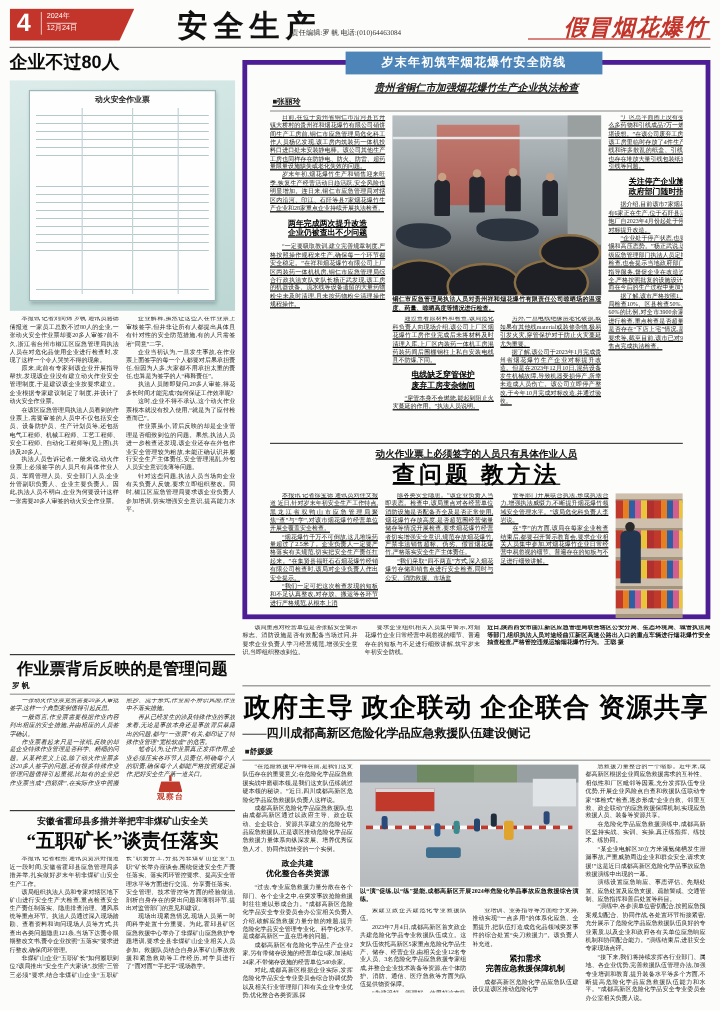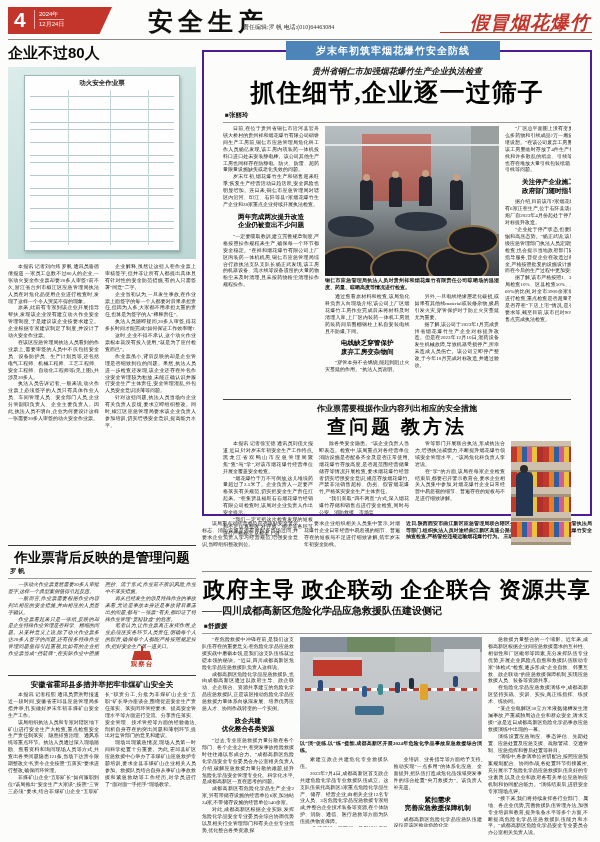--- a/index.html
+++ b/index.html
@@ -36,21 +36,21 @@
   .l-h2{font-weight:bold;font-size:13.5px;text-align:center;line-height:16px;color:#0a0a0a;font-family:"Liberation Serif",serif;}
   .obsbody{font-style:italic;}
   .stamp{position:absolute;right:34px;bottom:1px;width:40px;text-align:center;}
   .stamp .pod{margin:0 auto;width:20px;height:9px;background:#c0392b;clip-path:polygon(12% 0,88% 0,100% 100%,0 100%);}
   .stamp .mic{margin:0 auto;width:2px;height:5px;background:#c0392b;}
   .stamp .lbl{font-size:6.5px;font-weight:bold;color:#c0392b;letter-spacing:1px;}
   .kicker-s{font-weight:bold;font-size:7.5px;text-align:center;color:#111;margin:2px 0;}
   .l-h3{font-weight:bold;font-size:16px;text-align:center;line-height:19px;color:#0a0a0a;margin-bottom:3px;}
   
   .rightcol{position:absolute;left:202px;top:40px;width:390px;bottom:6px;}
-  .mainbox{position:relative;border:2px solid #4c1d95;height:466px;padding:4px 19px;margin-top:10px;box-sizing:border-box;}
+  .mainbox{position:relative;border:4px solid #4c1d95;height:466px;padding:4px 19px;margin-top:10px;box-sizing:border-box;text-decoration:underline;}
   .banner{position:absolute;top:-11px;left:82px;width:214px;height:19px;background:#4d85b8;color:#fff;font-family:"Liberation Sans",sans-serif;font-weight:bold;font-size:10px;text-align:center;line-height:19px;letter-spacing:1px;}
   .m-kicker{font-style:italic;font-size:8.5px;text-align:center;color:#222;margin-top:10px;font-weight:bold;}
   .m-h1{font-size:25px;font-weight:bold;text-align:center;line-height:28px;color:#050505;margin:1px 0 3px;letter-spacing:1px;}
   .m-grid{display:grid;grid-template-columns:96px 174px 100px;gap:6px;height:268px;overflow:hidden;}
   .photo{position:relative;overflow:hidden;}
   .caption{font-size:5px;line-height:6.5px;text-align:justify;font-weight:bold;color:#111;margin-top:2px;}
   .subcols{display:flex;gap:5px;margin-top:3px;}
   .subcols>div{flex:1;overflow:hidden;}
   .m-div{border-top:1px solid #444;margin:5px 0 3px;}
   .m-h2{font-size:19px;font-weight:bold;text-align:center;line-height:22px;letter-spacing:3px;color:#050505;margin:1px 0 3px;}
@@ -145,36 +145,36 @@
         <div class="mic"></div>
         <div class="pod"></div>
         <div class="lbl">观察台</div>
       </div>
     </div>
 
     <div class="artdiv"></div>
 
     <div>
       <div class="kicker-s">安徽省霍邱县多措并举把牢非煤矿山安全关</div>
+      <div class="l-h3">“五职矿长”谈责任落实</div>
       <div class="t5 cols2" style="height:122px">
           <p>本报讯 记者程熙 通讯员贾洪野报道  近一段时间,安徽省霍邱县应急管理局多措并举,扎实做好岁末年初非煤矿山安全生产工作。</p>
           <p>该局组织执法人员和专家对辖区地下矿山进行安全生产大检查,重点检查安全生产责任制落实、隐患排查治理、通风系统等重点环节。执法人员通过深入现场踏勘、查看资料和询问现场人员等方式,共查出各类问题隐患121条,当场下达责令限期整改文书,责令企业按照“五落实”要求进行整改,确保闭环管理。</p>
           <p>非煤矿山企业“五职矿长”如何履职到位?该局推出“安全生产大家谈”,按照“三管三必须”要求,结合非煤矿山企业“五职矿长”职责分工,分批为非煤矿山企业“五职”矿长举办座谈会,围绕促进安全生产责任落实、落实闭环管控要求、提高安全管理水平等方面进行交流、分享责任落实、安全管理、技术管控等方面的经验做法,剖析自身存在的突出问题和薄弱环节,提出对监管部门的意见和建议。</p>
           <p>现场出现紧急情况,现场人员第一时间科学处置十分重要。为此,霍邱县矿区应急救援中心举办了非煤矿山应急救护专题培训,要求全县非煤矿山企业相关人员参加。救援队员结合自身从事矿山事故救援和紧急救助等工作经历,对学员进行了“面对面”“手把手”现场教学。</p>
         </div>
     </div>
   </div>
 
   <div class="rightcol">
 
     <div class="mainbox">
       <div class="banner">岁末年初筑牢烟花爆竹安全防线</div>
 
       <div class="m-kicker">贵州省铜仁市加强烟花爆竹生产企业执法检查</div>
-      <div class="m-h1">抓住细节,企业逐一过筛子</div>
       <div class="byline">■张丽玲</div>
 
       <div class="m-grid">
         <div class="t5">
           <div>
               <p>日前,在位于贵州省铜仁市沿河县官舟镇大桥村的贵州祥和烟花爆竹有限公司硝饼间生产工房前,铜仁市应急管理局危化科工作人员杨亿发现,该工房内筑装药一体机投料口进口处未安装静电棒。该公司其他生产工房也同样存在防静电、防火、防雷、超药量限量设施缺失或老化失效的问题。</p>
               <p>岁末年初,烟花爆竹生产和销售迎来旺季,恢复生产经营活动日趋活跃,安全风险也明显增加。连日来,铜仁市应急管理局对辖区内沿河、印江、石阡等县7家烟花爆竹生产企业和28家重点企业持续开展执法检查。</p>
             </div>
           <div class="subhead">
               <p>两年完成两次提升改造</p>
@@ -234,21 +234,21 @@
               <p>据介绍,目前该市7家烟花爆竹生产企业只有6家正在生产,位于石阡县汤山街道的汤山花炮厂自2023年4月份起处于停产状态,正在进行对标提升改造。</p>
               <p>“企业处于停产状态,也要随时保持高度警惕和高压态势。”杨正武说,该局不仅会联合县级应急管理部门执法人员定期到现场开展执法检查,也会提示当地政府部门随时到企业开展指导服务,督促企业在改造过程中注意施工安全,严格按照批复的设施设计施工,少走弯路,从而在今后的生产过程中更加安全。</p>
               <p>据了解,该市严格按照1、3、6的比例,即市局检查10%、区县检查50%、乡镇(街道)检查60%的比例,对全市3900余家烟花爆竹零售点进行检查,重点检查是否超量存储、违规储存,是否存在“下店上宅”情况,是否满足安全距离要求等,截至目前,该市已对90%的烟花爆竹零售点完成执法检查。</p>
             </div>
         </div>
       </div>
 
       <div class="m-div"></div>
 
       <div>
-        <div class="kicker-s" style="font-size:8px">作业票需要根据作业内容列出相应的安全措施</div>
+        <div class="kicker-s" style="font-size:8px">动火作业票上必须签字的人员只有具体作业人员</div>
         <div class="m-h2">查问题 教方法</div>
         <div class="q-grid">
           <div class="t5">
               <p>本报讯 记者徐宝德 通讯员刘佳文报道  近日,针对岁末年初安全生产工作特点,黑龙江省双鸭山市应急管理局聚焦“查”与“学”,对该市烟花爆竹经营单位开展全覆盖安全检查。</p>
               <p>“烟花爆竹千万不可倒放,这儿堆垛药量超过了2.5米了。企业负责人一定要严格落实有关规范,切实把安全生产责任扛起来。”在集贤县福旺石石烟花爆竹经销有限公司检查时,该局对企业负责人作出安全提示。</p>
               <p>“我们一定可把这次检查发现的短板和不足认真整改,对存放、搬运等各环节进行严格规范,从根本上消</p>
             </div>
           <div class="t5">
               <p>除各类安全隐患。”该企业负责人当即表态。检查中,该局重点对各经营单位消防设施是否配备齐全及是否正常使用,烟花爆竹存放高度,是否超范围经营储量储存等情况开展检查,要求烟花爆竹经营者切实增强安全意识,规范存放烟花爆竹,严禁非法销售超标、伪劣、假冒烟花爆竹,严格落实安全生产主体责任。</p>
               <p>“我们采取“四不两直”方式,深入烟花爆竹存储和销售点进行安全检查,同时与公安、消防救援、市场监</p>

